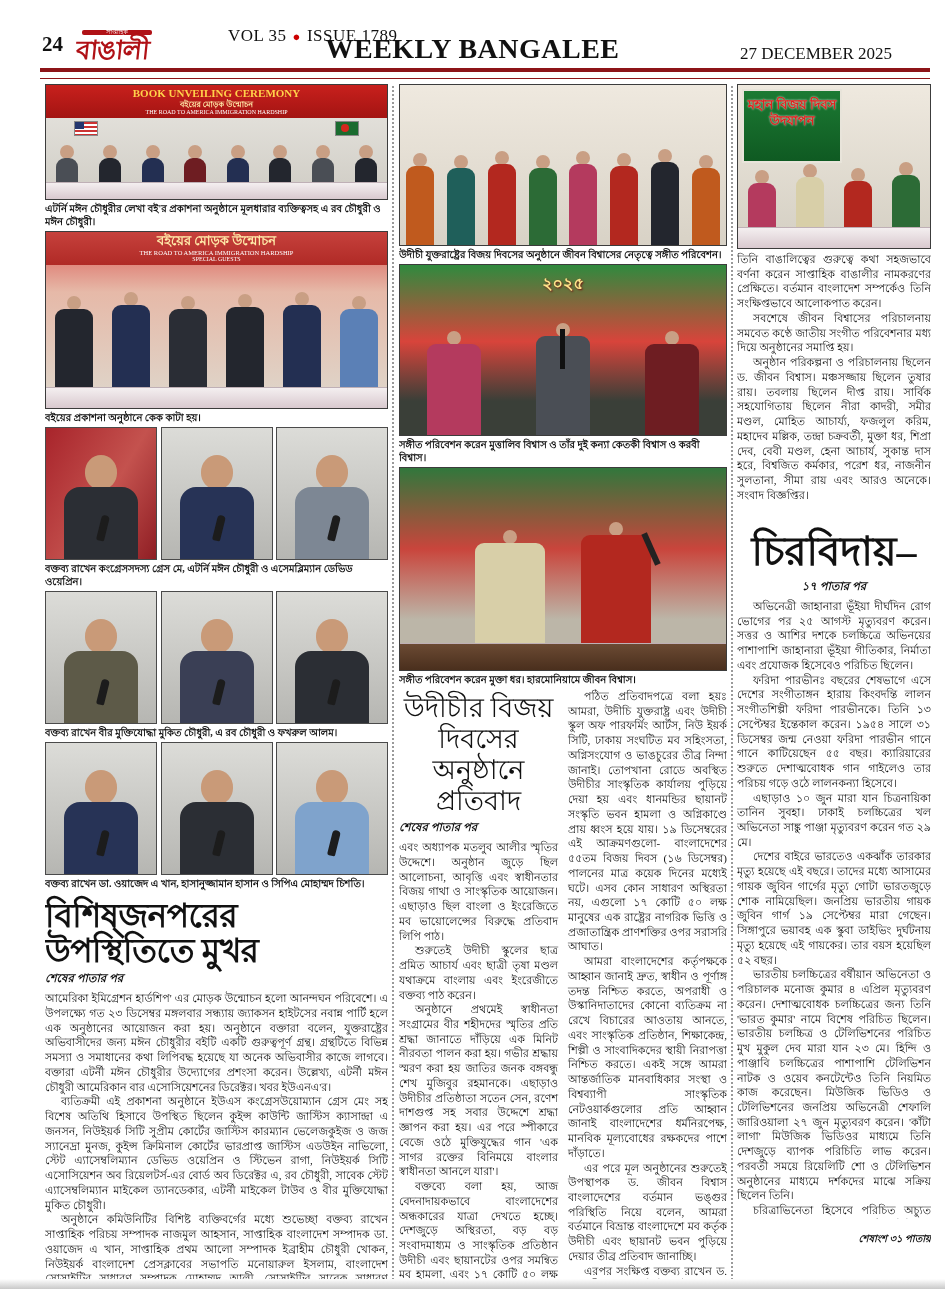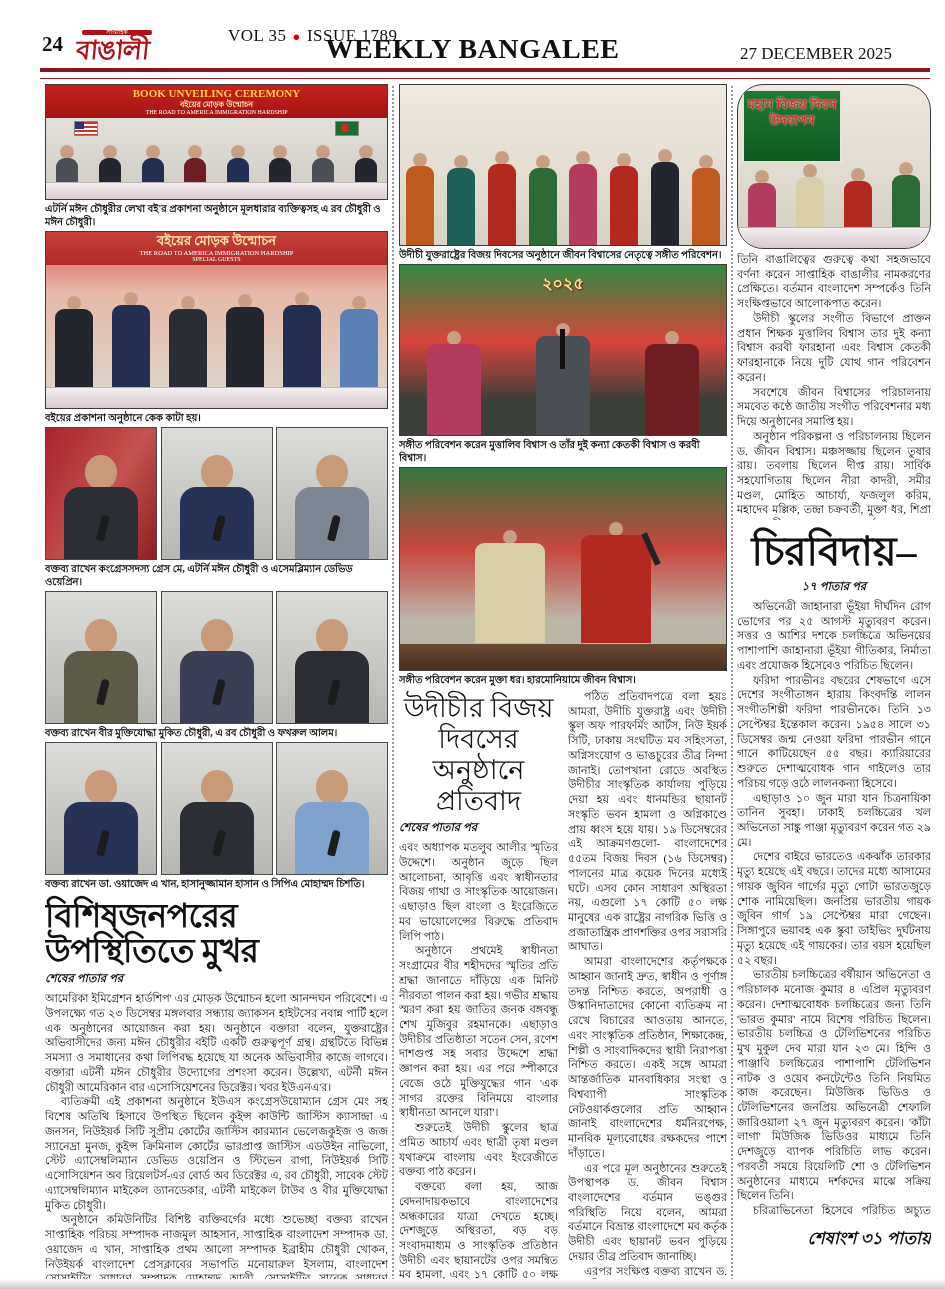--- a/index.html
+++ b/index.html
@@ -57,21 +57,21 @@
   
   .headline1{font-size:33px;font-weight:bold;line-height:1.05;margin:6px 0 2px 0;letter-spacing:-.5px;}
   .headline2{font-size:27px;font-weight:normal;text-align:center;line-height:1.15;margin:4px 0 2px 0;}
   .headline3{font-size:40px;font-weight:bold;text-align:center;line-height:1.1;margin:10px 0 4px 0;}
   .contline{font-size:11.5px;font-style:italic;font-weight:bold;margin:2px 0;}
   .body{font-size:11px;line-height:1.34;text-align:justify;}
   .body p{margin:0;text-indent:16px;}
   .body p.noindent{text-indent:0;}
   .midcols{display:flex;gap:10px;overflow:hidden;}
   .subcol{width:50%;}
-  .jumpline{font-size:17px;font-style:italic;font-weight:bold;text-align:right;margin-top:6px;}
+  .jumpline{font-size:10px;font-style:italic;font-weight:bold;text-align:right;margin-top:12px;}
   .mm{margin-top:3px;}
   .footshadow{position:absolute;left:0;right:0;bottom:0;height:10px;background:linear-gradient(#ffffff,#c9c9c9);}
 </style>
 </head>
 <body>
 
 <div id="page">
 
   <div class="pagenum">24</div>
   <div class="logo">
@@ -224,54 +224,53 @@
       <div class="tablecloth" style="height:26px;background:linear-gradient(#6b4a33,#4a2f1d);"></div>
     </div>
     <div class="caption">সঙ্গীত পরিবেশন করেন মুক্তা ধর। হারমোনিয়ামে জীবন বিশ্বাস।</div>
 
     <div class="midcols" style="height:600px;">
       <div class="subcol">
         <div class="headline2">উদীচীর বিজয় দিবসের অনুষ্ঠানে প্রতিবাদ</div>
         <div class="contline">শেষের পাতার পর</div>
         <div class="body">
           <p class="noindent">এবং অধ্যাপক মতলুব আলীর স্মৃতির উদ্দেশে। অনুষ্ঠান জুড়ে ছিল আলোচনা, আবৃত্তি এবং স্বাধীনতার বিজয় গাথা ও সাংস্কৃতিক আয়োজন। এছাড়াও ছিল বাংলা ও ইংরেজিতে মব ভায়োলেন্সের বিরুদ্ধে প্রতিবাদ লিপি পাঠ।</p>
+          <p>শুরুতেই উদীচী স্কুলের ছাত্র প্রমিত আচার্য এবং ছাত্রী তৃষা মণ্ডল যথাক্রমে বাংলায় এবং ইংরেজীতে বক্তব্য পাঠ করেন।</p>
           <p>অনুষ্ঠানে প্রথমেই স্বাধীনতা সংগ্রামের বীর শহীদদের স্মৃতির প্রতি শ্রদ্ধা জানাতে দাঁড়িয়ে এক মিনিট নীরবতা পালন করা হয়। গভীর শ্রদ্ধায় স্মরণ করা হয় জাতির জনক বঙ্গবন্ধু শেখ মুজিবুর রহমানকে। এছাড়াও উদীচীর প্রতিষ্ঠাতা সতেন সেন, রণেশ দাশগুপ্ত সহ সবার উদ্দেশে শ্রদ্ধা জ্ঞাপন করা হয়। এর পরে স্পীকারে বেজে ওঠে মুক্তিযুদ্ধের গান 'এক সাগর রক্তের বিনিময়ে বাংলার স্বাধীনতা আনলে যারা'।</p>
-          <p>শুরুতেই উদীচী স্কুলের ছাত্র প্রমিত আচার্য এবং ছাত্রী তৃষা মণ্ডল যথাক্রমে বাংলায় এবং ইংরেজীতে বক্তব্য পাঠ করেন।</p>
           <p>বক্তব্যে বলা হয়, আজ বেদনাদায়কভাবে বাংলাদেশের অন্ধকারের যাত্রা দেখতে হচ্ছে। দেশজুড়ে অস্থিরতা, বড় বড় সংবাদমাধ্যম ও সাংস্কৃতিক প্রতিষ্ঠান উদীচী এবং ছায়ানটের ওপর সমন্বিত মব হামলা, এবং ১৭ কোটি ৫০ লক্ষ জনসংখ্যার এই রাষ্ট্রে উচ্চঝুঁকির নির্বাচনের আগে গভীর উৎকণ্ঠা, যেখানে গণতান্ত্রিক উত্তরণও স্পষ্টতই ভঙ্গুর। মব যদি সমালোচককে শাস্তি দিতে পারে এবং জনপরিসরের শর্ত নির্ধারণ করে, তবে প্রজাতন্ত্রের প্রতিশ্রুতি ভেতর থেকে ফাঁপা হয়ে যায়।</p>
 
         </div>
       </div>
       <div class="subcol">
         <div class="body">
           <p>পঠিত প্রতিবাদপত্রে বলা হয়ঃ আমরা, উদীচি যুক্তরাষ্ট্র এবং উদীচী স্কুল অফ পারফর্মিং আর্টস, নিউ ইয়র্ক সিটি, ঢাকায় সংঘটিত মব সহিংসতা, অগ্নিসংযোগ ও ভাঙচুরের তীব্র নিন্দা জানাই। তোপখানা রোডে অবস্থিত উদীচীর সাংস্কৃতিক কার্যালয় পুড়িয়ে দেয়া হয় এবং ধানমন্ডির ছায়ানট সংস্কৃতি ভবন হামলা ও অগ্নিকাণ্ডে প্রায় ধ্বংস হয়ে যায়। ১৯ ডিসেম্বরের এই আক্রমণগুলো- বাংলাদেশের ৫৫তম বিজয় দিবস (১৬ ডিসেম্বর) পালনের মাত্র কয়েক দিনের মধ্যেই ঘটে। এসব কোন সাধারণ অস্থিরতা নয়, এগুলো ১৭ কোটি ৫০ লক্ষ মানুষের এক রাষ্ট্রের নাগরিক ভিত্তি ও প্রজাতান্ত্রিক প্রাণশক্তির ওপর সরাসরি আঘাত।</p>
           <p>আমরা বাংলাদেশের কর্তৃপক্ষকে আহ্বান জানাই দ্রুত, স্বাধীন ও পূর্ণাঙ্গ তদন্ত নিশ্চিত করতে, অপরাধী ও উস্কানিদাতাদের কোনো ব্যতিক্রম না রেখে বিচারের আওতায় আনতে, এবং সাংস্কৃতিক প্রতিষ্ঠান, শিক্ষাকেন্দ্র, শিল্পী ও সাংবাদিকদের স্থায়ী নিরাপত্তা নিশ্চিত করতে। একই সঙ্গে আমরা আন্তর্জাতিক মানবাধিকার সংস্থা ও বিশ্বব্যাপী সাংস্কৃতিক নেটওয়ার্কগুলোর প্রতি আহ্বান জানাই বাংলাদেশের ধর্মনিরপেক্ষ, মানবিক মূল্যবোধের রক্ষকদের পাশে দাঁড়াতে।</p>
           <p>এর পরে মূল অনুষ্ঠানের শুরুতেই উপস্থাপক ড. জীবন বিশ্বাস বাংলাদেশের বর্তমান ভঙ্গুর পরিস্থিতি নিয়ে বলেন, আমরা বর্তমানে বিভ্রান্ত বাংলাদেশে মব কর্তৃক উদীচী এবং ছায়ানট ভবন পুড়িয়ে দেয়ার তীব্র প্রতিবাদ জানাচ্ছি।</p>
           <p>এরপর সংক্ষিপ্ত বক্তব্য রাখেন ড. আবেদীন কাদের। তিনি বর্তমান ভূখণ্ড বাংলাদেশের একাত্তরের স্বাধীনতার মূল সুরে জেগে ওঠার জন্য যে প্রস্তুতি ও সময়ের প্রয়োজন, তার উপর আলোকপাত করেন। এর পরেই বক্তব্য রাখেন নাট্যাভিনেতা ও কুচির কর্ণধার সীতেশ ধর। তিনি বর্তমান বাংলাদেশের পরিস্থিতি নিয়ে উদ্বেগ প্রকাশ করে এর বিরুদ্ধে কাঠামোগত প্রস্তুতির ওপর গুরুত্ব আরোপ করেন।</p>
 
         </div>
       </div>
     </div>
   </div>
 
   <div class="col" id="colR">
 
-    <div class="photo" style="height:163px;background:linear-gradient(#efe9df,#d4cfc3);border-radius:26px;">
+    <div class="photo" style="height:163px;background:linear-gradient(#efe9df,#d4cfc3);">
       <div class="greenboard" style="left:4px;top:4px;width:96px;height:64px;font-size:13px;line-height:1.2;padding-top:6px;">মহান বিজয় দিবস উদযাপন</div>
       <div class="crowd" style="height:86px;">
         <span class="person p-pink" style="height:78px;width:30px;"></span>
         <span class="person p-cream" style="height:84px;width:30px;"></span>
         <span class="person p-red" style="height:80px;width:30px;"></span>
         <span class="person p-green" style="height:86px;width:30px;"></span>
       </div>
       <div class="tablecloth" style="height:20px;"></div>
     </div>
 
     <div class="body mm" style="height:268px;overflow:hidden;">
       <p class="noindent">তিনি বাঙালিত্বের গুরুত্বে কথা সহজভাবে বর্ণনা করেন সাপ্তাহিক বাঙালীর নামকরণের প্রেক্ষিতে। বর্তমান বাংলাদেশ সম্পর্কেও তিনি সংক্ষিপ্তভাবে আলোকপাত করেন।</p>
-      <p>উদীচী স্কুলের সংগীত বিভাগে প্রাক্তন প্রধান শিক্ষক মুত্তালিব বিশ্বাস তার দুই কন্যা বিশ্বাস করবী ফারহানা এবং বিশ্বাস কেতকী ফারহানাকে নিয়ে দুটি যোথ গান পরিবেশন করেন।</p>
       <p>সবশেষে জীবন বিশ্বাসের পরিচালনায় সমবেত কণ্ঠে জাতীয় সংগীত পরিবেশনার মধ্য দিয়ে অনুষ্ঠানের সমাপ্তি হয়।</p>
       <p>অনুষ্ঠান পরিকল্পনা ও পরিচালনায় ছিলেন ড. জীবন বিশ্বাস। মঞ্চসজ্জায় ছিলেন তুষার রায়। তবলায় ছিলেন দীপ্ত রায়। সার্বিক সহযোগিতায় ছিলেন নীরা কাদরী, সমীর মণ্ডল, মোহিত আচার্য্য, ফজলুল করিম, মহাদেব মল্লিক, তন্দ্রা চক্রবর্তী, মুক্তা ধর, শিপ্রা দেব, বেবী মণ্ডল, হেনা আচার্য, সুকান্ত দাস হরে, বিশ্বজিত কর্মকার, পরেশ ধর, নাজনীন সুলতানা, সীমা রায় এবং আরও অনেকে। সংবাদ বিজ্ঞপ্তির।</p>
     </div>
 
     <div class="headline3">চিরবিদায়–</div>
     <div class="contline" style="text-align:center;">১৭ পাতার পর</div>
     <div class="body" style="height:620px;overflow:hidden;">
       <p>অভিনেত্রী জাহানারা ভূঁইয়া দীর্ঘদিন রোগ ভোগের পর ২৫ আগস্ট মৃত্যুবরণ করেন। সত্তর ও আশির দশকে চলচ্চিত্রে অভিনয়ের পাশাপাশি জাহানারা ভূঁইয়া গীতিকার, নির্মাতা এবং প্রযোজক হিসেবেও পরিচিত ছিলেন।</p>
       <p>ফরিদা পারভীনঃ বছরের শেষভাগে এসে দেশের সংগীতাঙ্গন হারায় কিংবদন্তি লালন সংগীতশিল্পী ফরিদা পারভীনকে। তিনি ১৩ সেপ্টেম্বর ইন্তেকাল করেন। ১৯৫৪ সালে ৩১ ডিসেম্বর জন্ম নেওয়া ফরিদা পারভীন গানে গানে কাটিয়েছেন ৫৫ বছর। ক্যারিয়ারের শুরুতে দেশাত্মবোধক গান গাইলেও তার পরিচয় গড়ে ওঠে লালনকন্যা হিসেবে।</p>
       <p>এছাড়াও ১০ জুন মারা যান চিত্রনায়িকা তানিন সুবহা। ঢাকাই চলচ্চিত্রের খল অভিনেতা সাঙ্কু পাঞ্জা মৃত্যুবরণ করেন গত ২৯ মে।</p>

